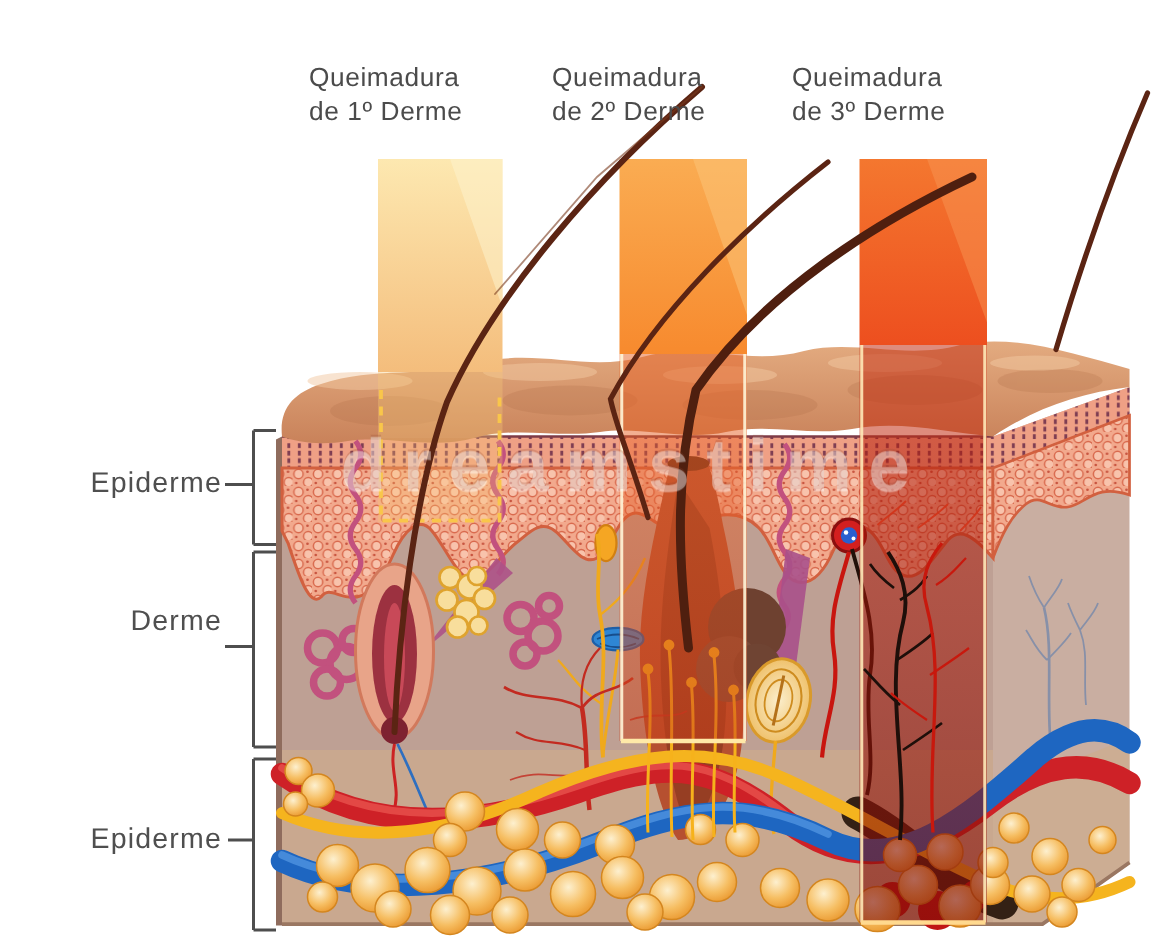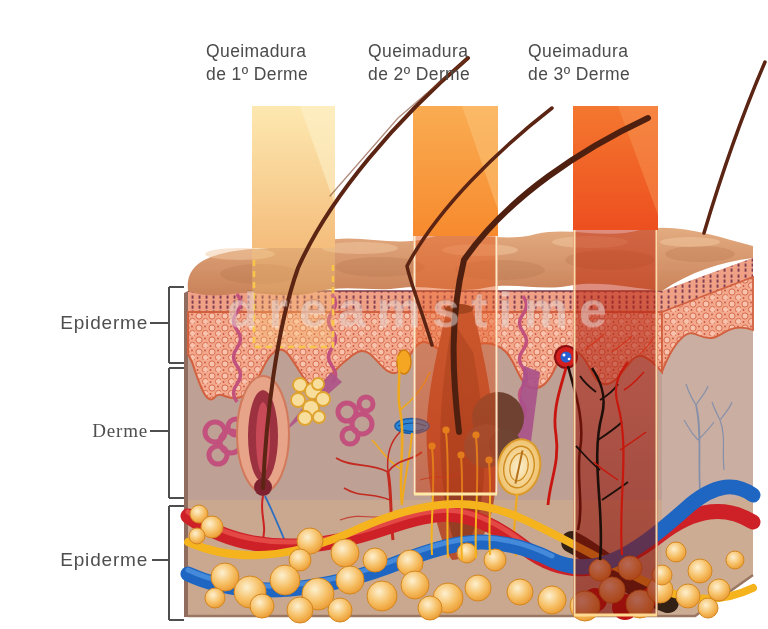--- a/index.html
+++ b/index.html
@@ -346,16 +346,16 @@
 <div class="burn-label" style="left:368px;">
   <span>Queimadura</span><br>
   <span>de 2º Derme</span>
 </div>
 <div class="burn-label" style="left:528px;">
   <span>Queimadura</span><br>
   <span>de 3º Derme</span>
 </div>
 
 <div class="layer-label" style="top:312px;">Epiderme</div>
-<div class="layer-label" style="top:420px;font-family:Liberation Serif, serif;">Derme</div>
+<div class="layer-label" style="top:404px;">Derme</div>
 <div class="layer-label" style="top:549px;">Epiderme</div>
 
 </div>
 
 </body></html>

